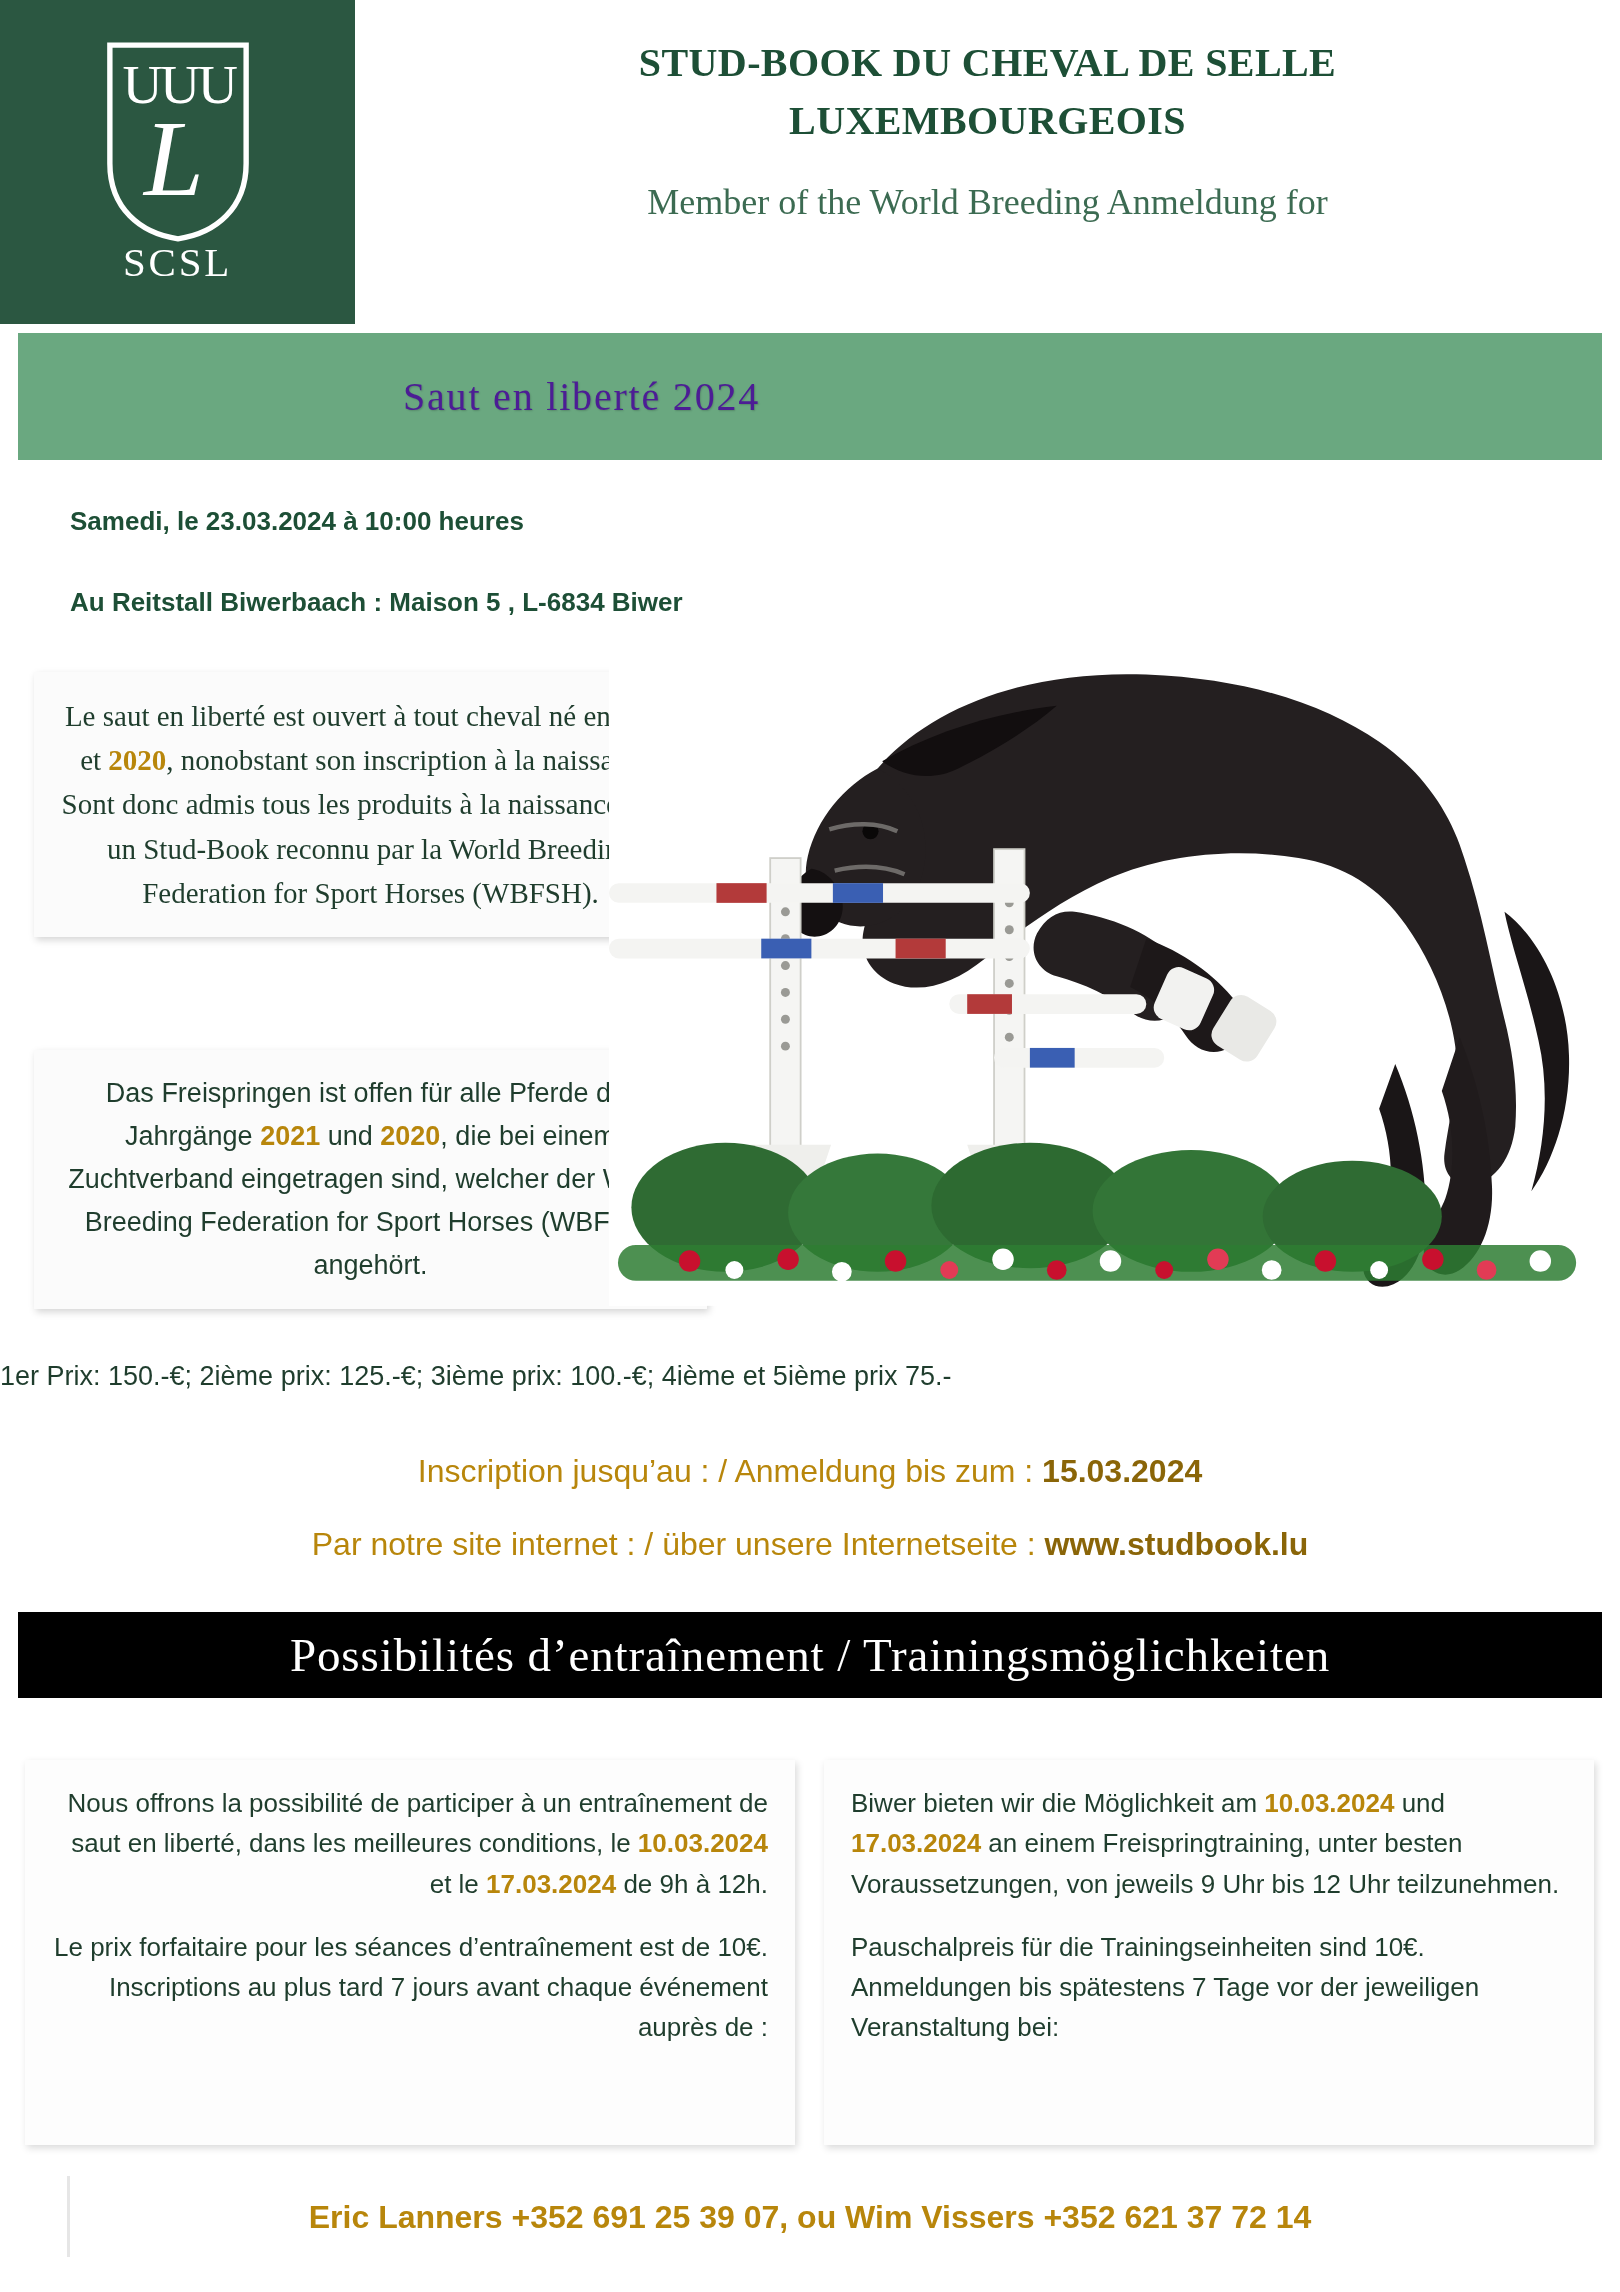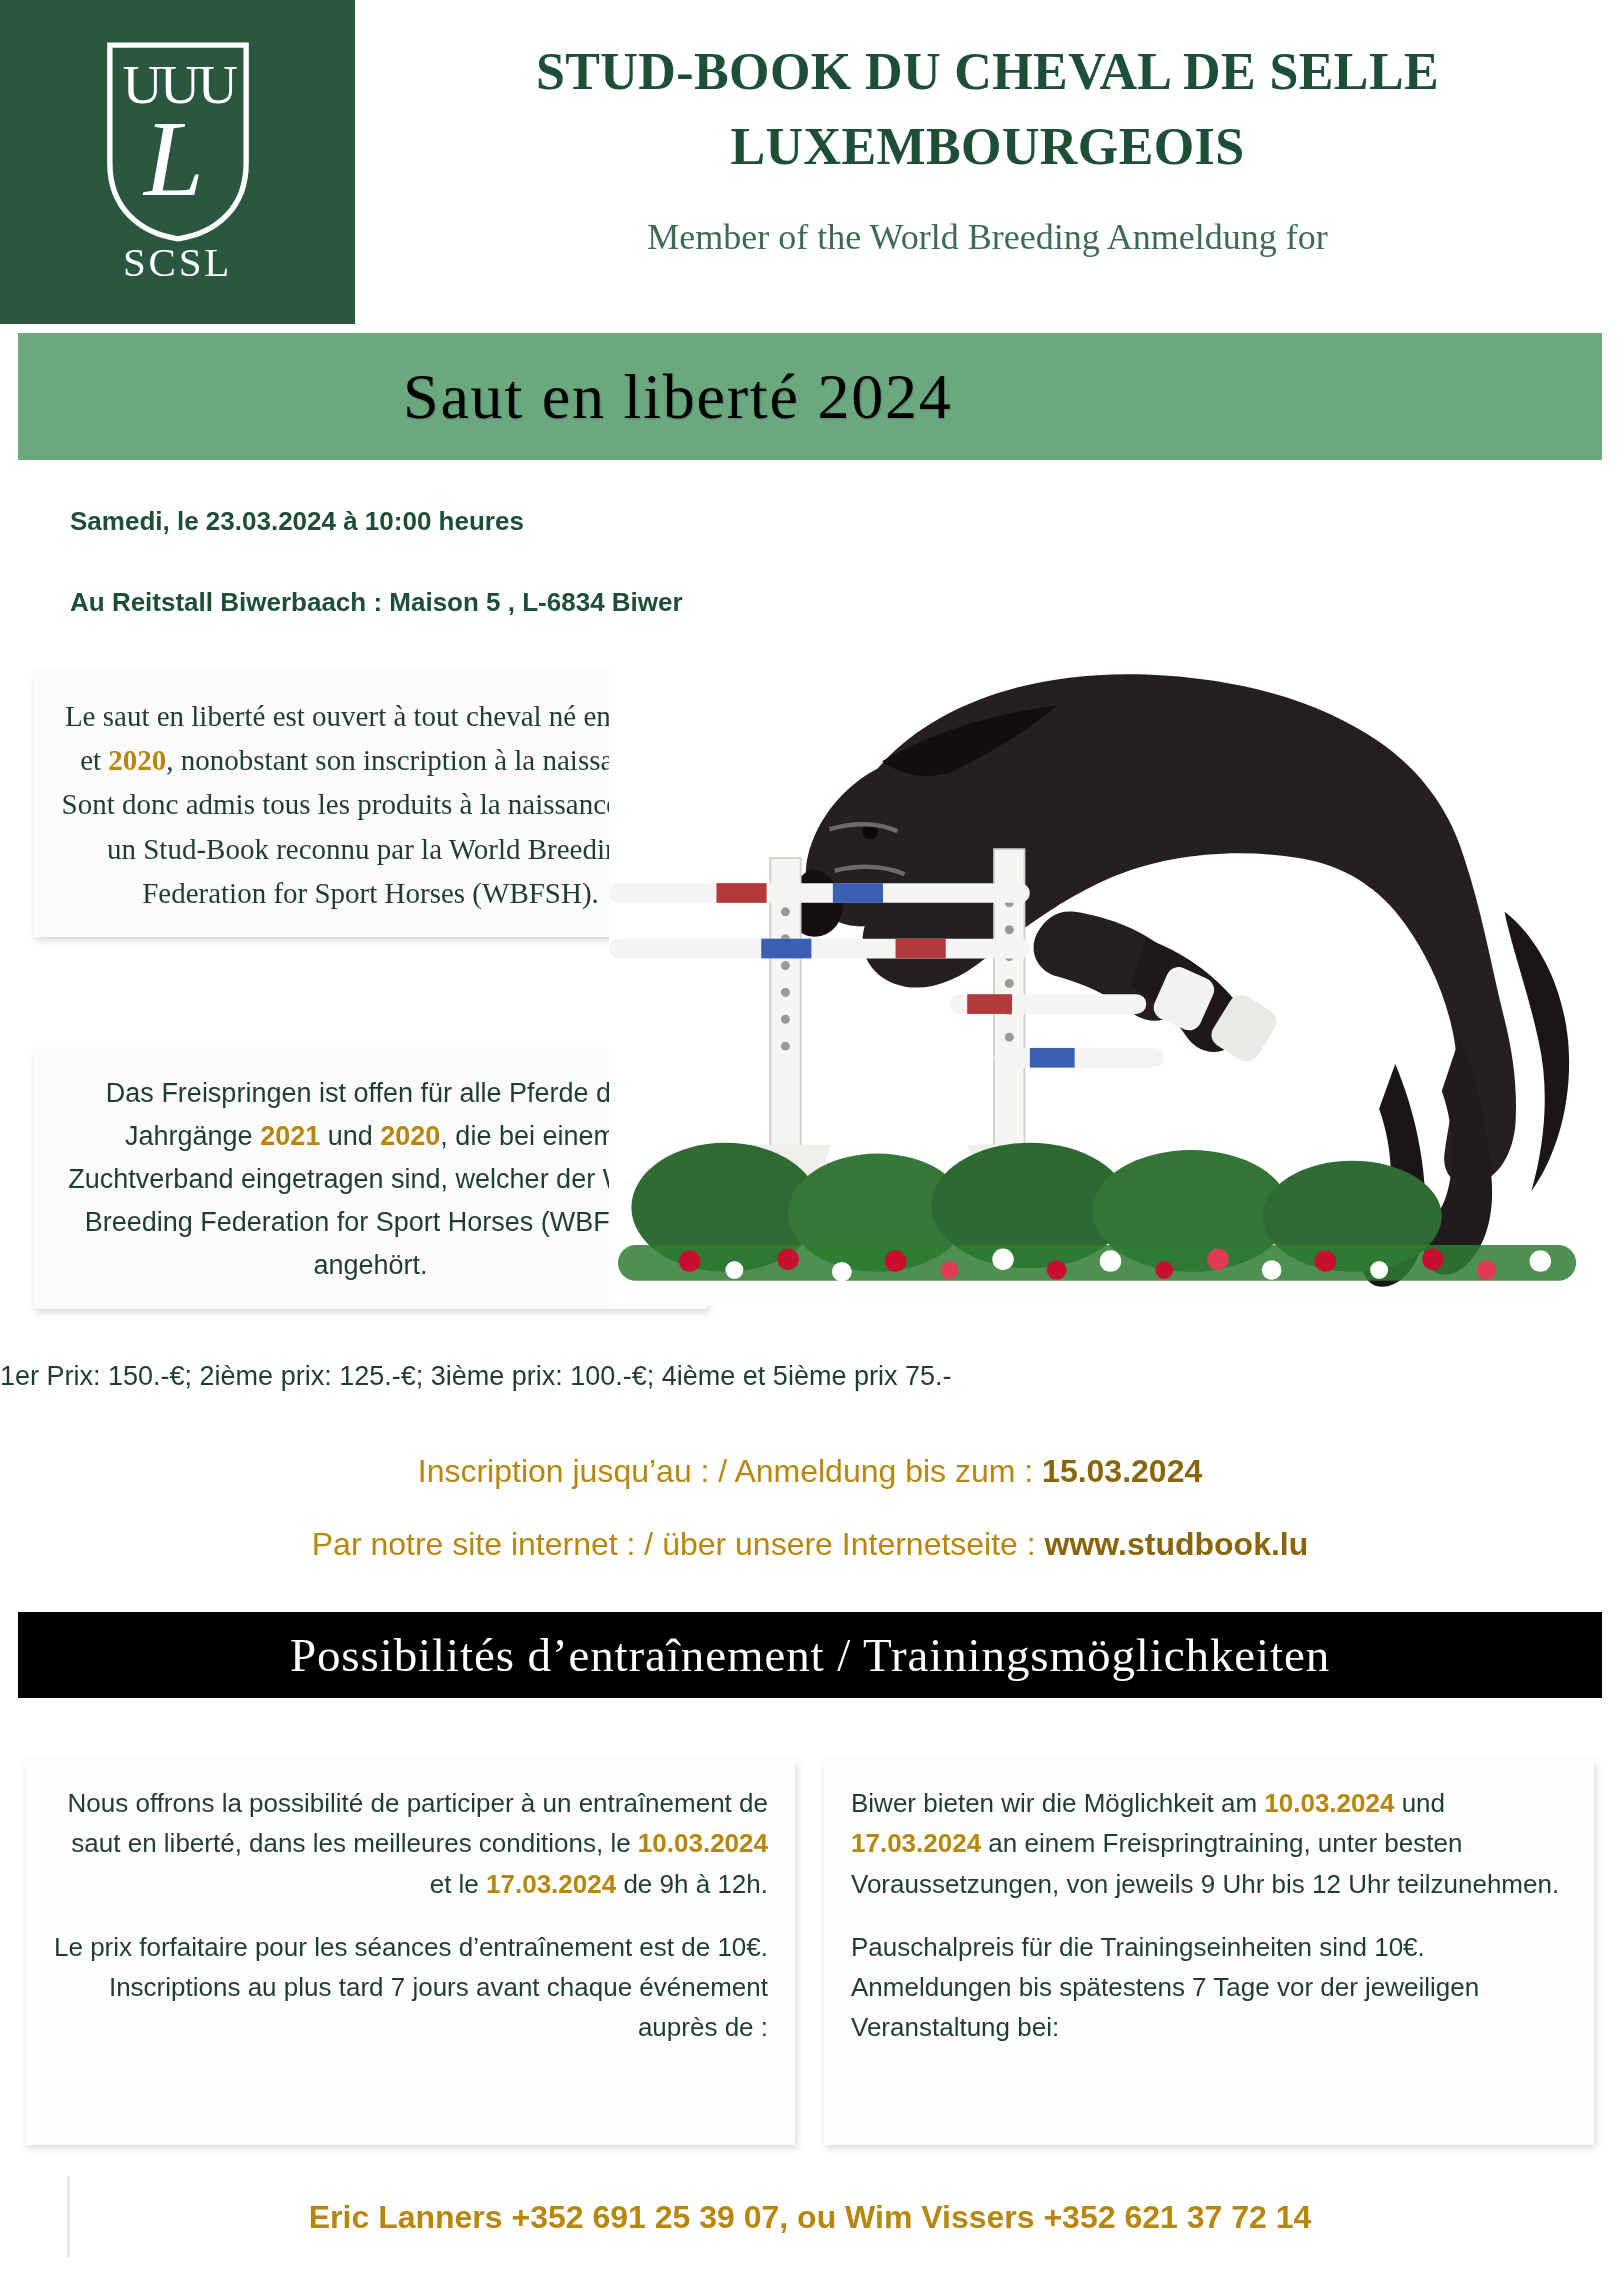--- a/index.html
+++ b/index.html
@@ -47,21 +47,21 @@
     position: absolute;
     left: 355px; top: 0;
     right: 0;
     height: 324px;
     padding-top: 34px;
     text-align: center;
   }
   .hdr-line1, .hdr-line2 {
     font-family: "Liberation Serif", serif;
     font-weight: bold;
-    font-size: 52px;
+    font-size: 40px;
     color: #1d4f36;
     letter-spacing: 0.4px;
     line-height: 1.45;
   }
   .hdr-line3 {
     font-family: "Liberation Serif", serif;
     font-size: 36px;
     color: #3c6b52;
     margin-top: 27px;
     line-height: 1.4;
@@ -71,22 +71,22 @@
   .banner-main {
     position: absolute;
     left: 18px; top: 333px;
     width: 1584px; height: 127px;
     background: #6aa880;
     display: flex;
     align-items: center;
   }
   .banner-main-text {
     font-family: "Liberation Serif", serif;
-    font-size: 64px;
-    color: #000000;
+    font-size: 40px;
+    color: #4c1d95;
     padding-left: 385px;
     letter-spacing: 1.8px;
     text-shadow: 0.9px 0.9px 1.8px rgba(0,0,0,0.18);
   }
 
   
   .date-line {
     position: absolute;
     left: 70px;
     font-weight: bold;

